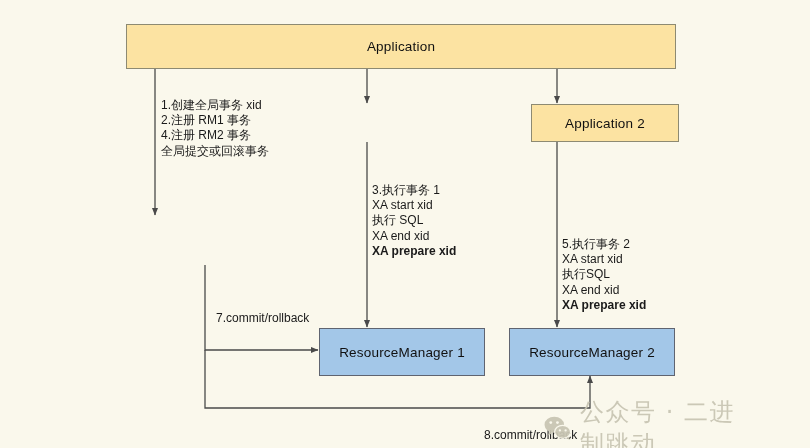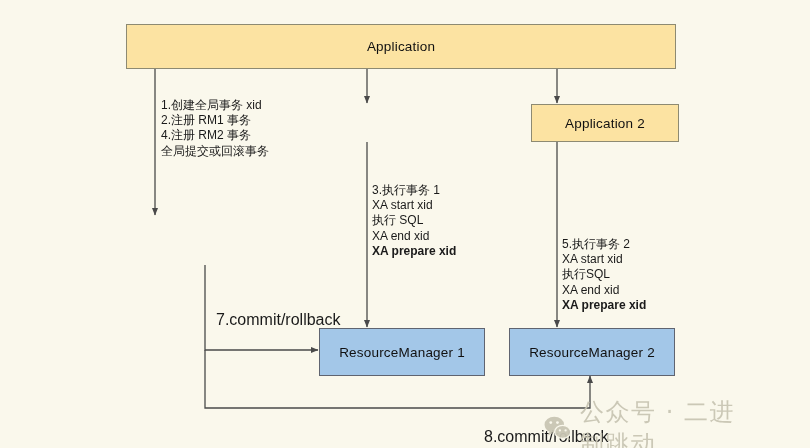--- a/index.html
+++ b/index.html
@@ -54,21 +54,21 @@
     white-space: nowrap;
   }
   .ann .bold {
     font-weight: bold;
   }
   .ann .line {
     display: block;
   }
   .edge-label {
     position: absolute;
-    font-size: 16px;
+    font-size: 12px;
     color: #1a1a1a;
     white-space: nowrap;
   }
   #watermark {
     position: absolute;
     left: 543px;
     top: 396px;
     display: flex;
     align-items: center;
     gap: 7px;

